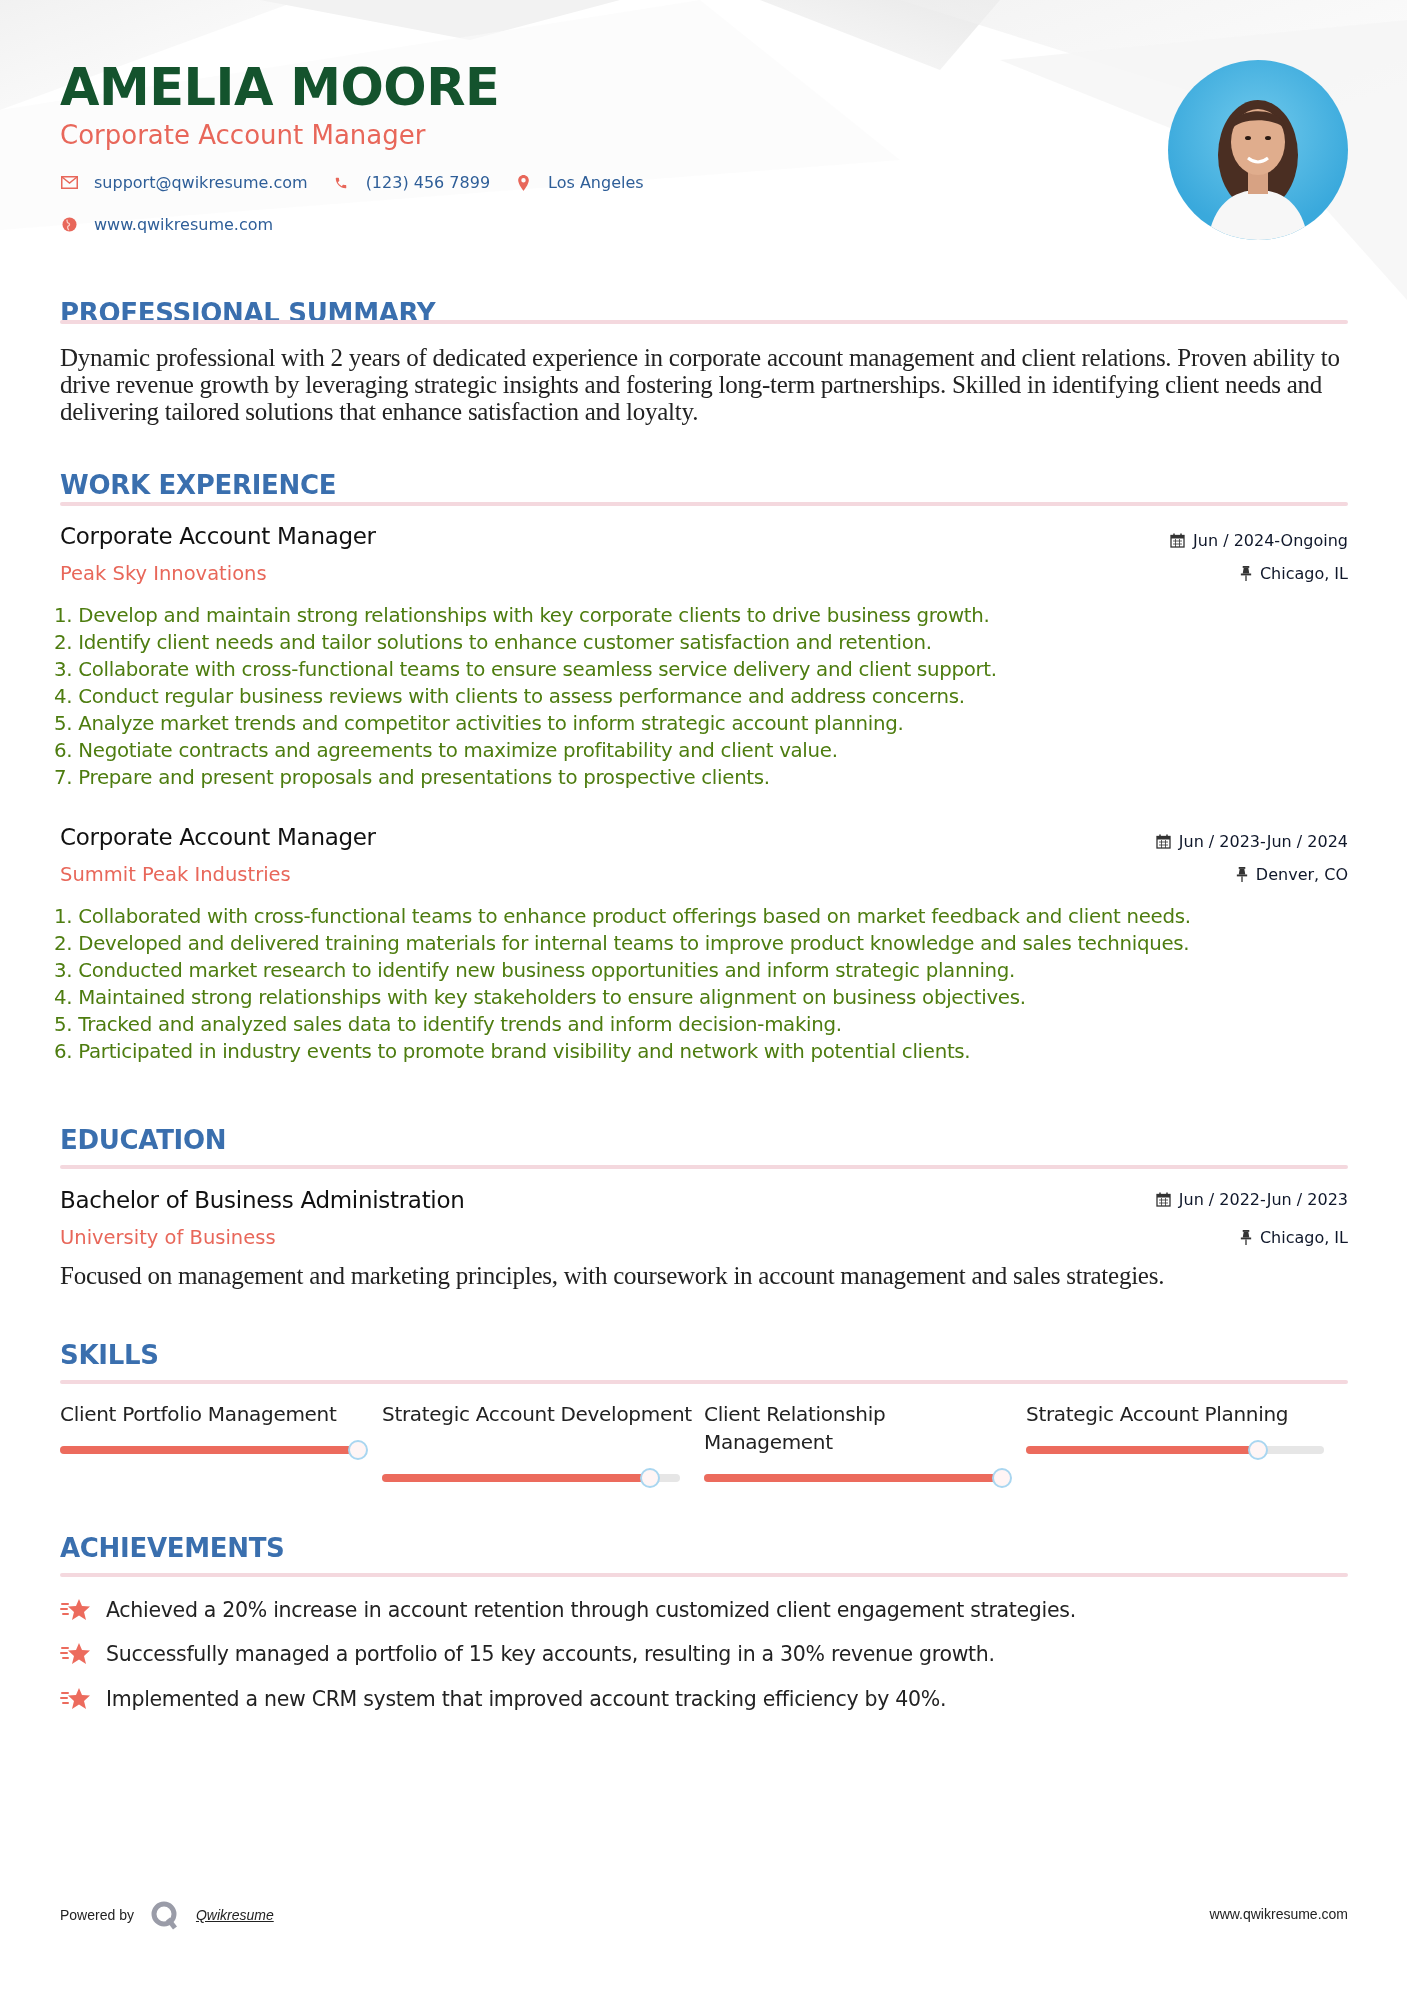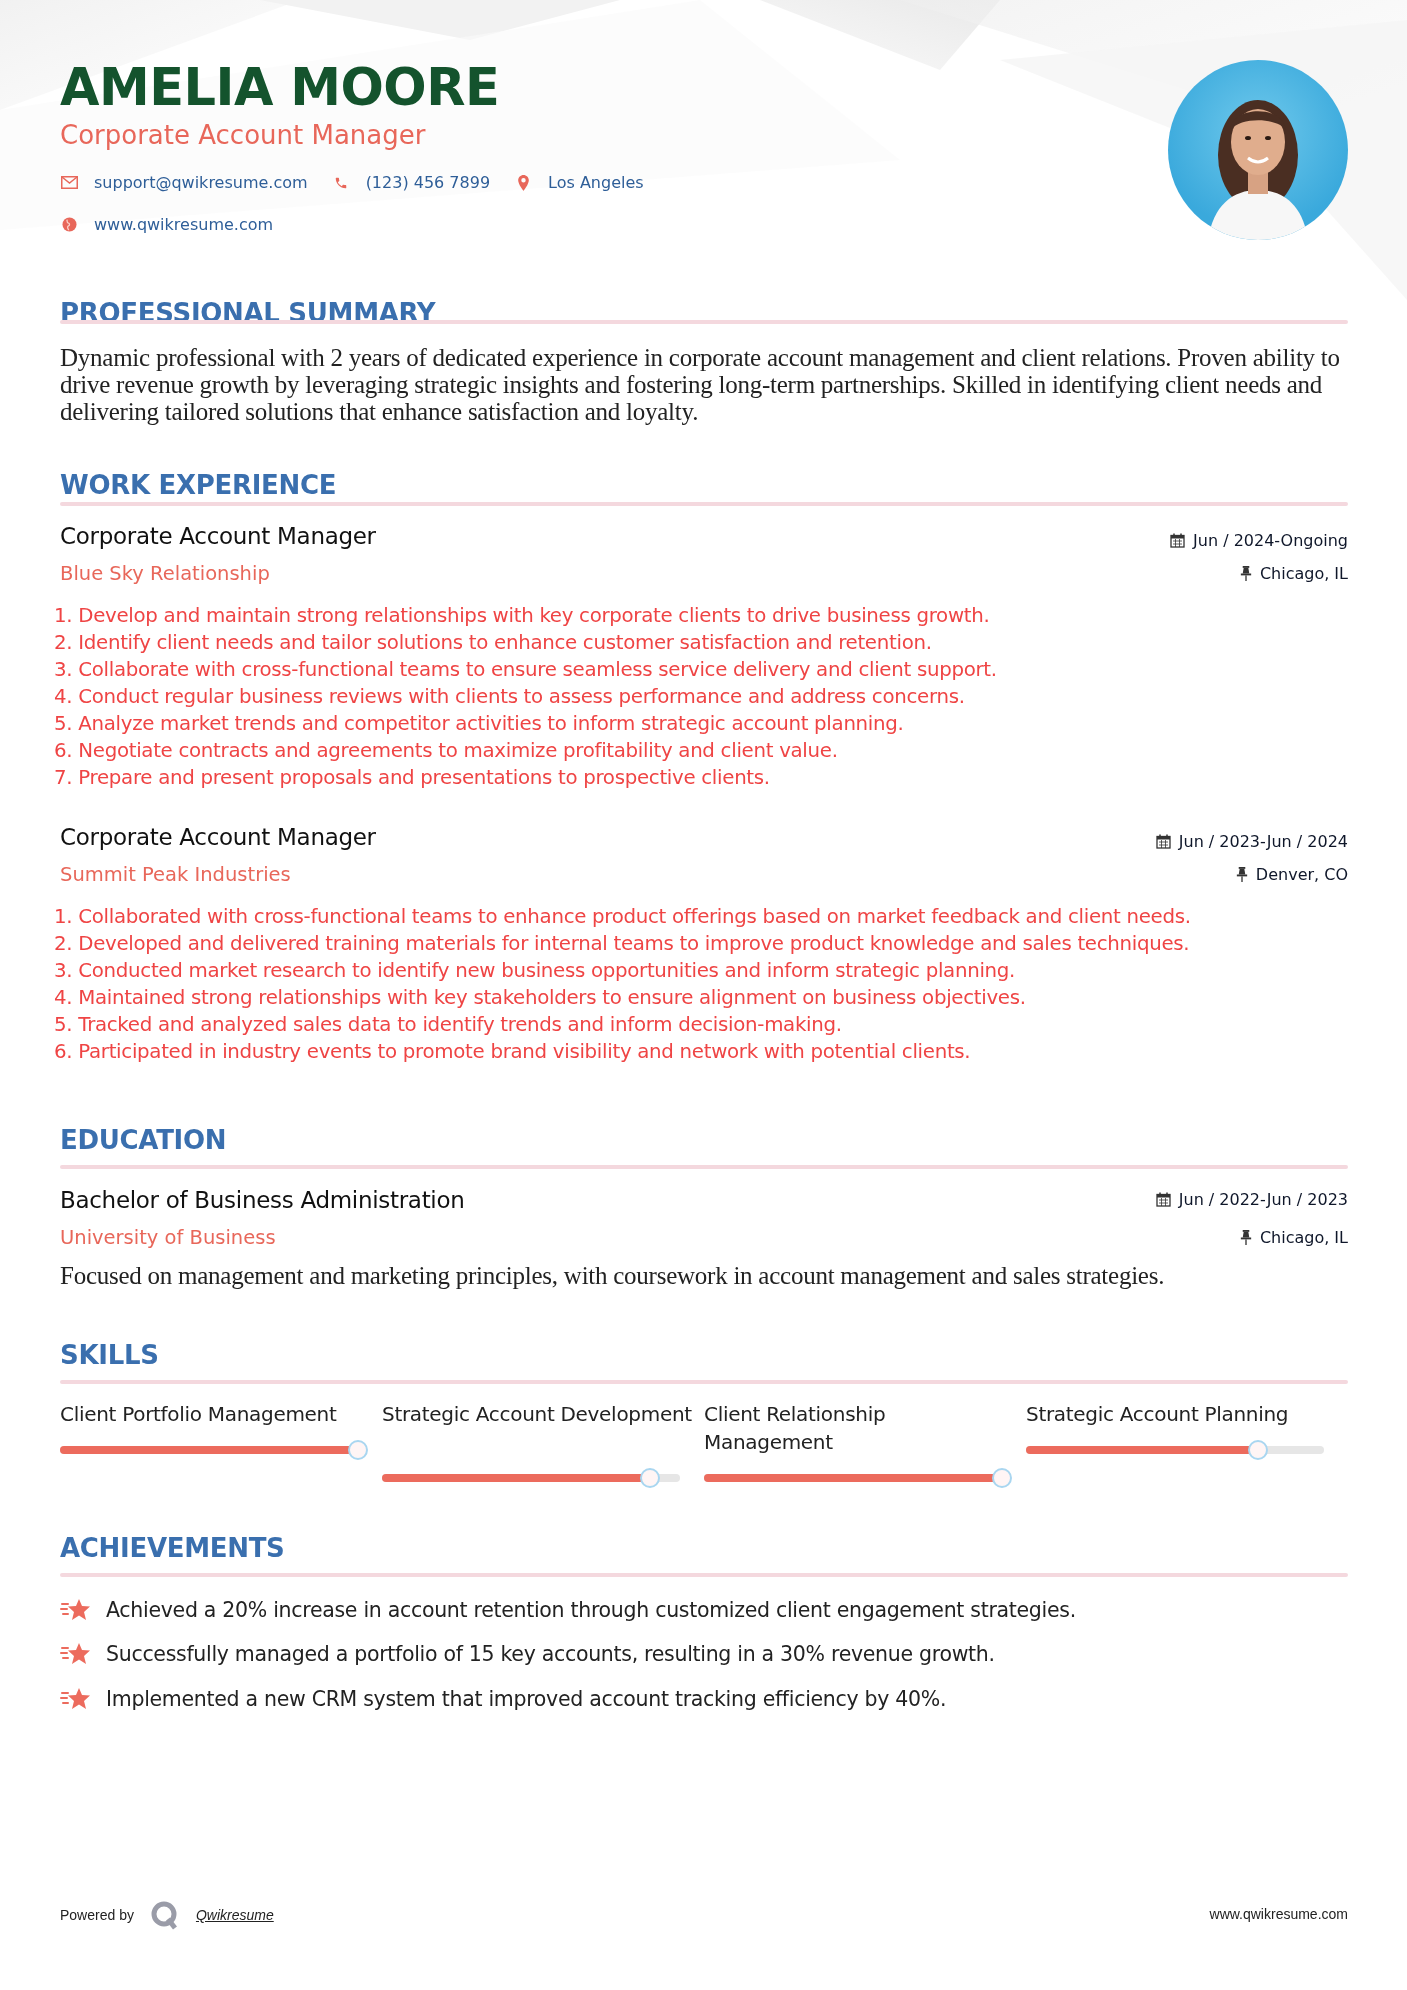--- a/index.html
+++ b/index.html
@@ -24,21 +24,21 @@
   .section-title { position: absolute; left: 0; font-size: 26px; font-weight: 700; color: #3a6fae; letter-spacing: -0.3px; font-family: "DejaVu Sans", sans-serif; }
   .rule { position: absolute; left: 0; width: 1288px; height: 4px; background: #f4d8de; border-radius: 2px; }
 
   .para { position: absolute; left: 0; width: 1290px; font-size: 25px; line-height: 27px; color: #222; font-family: Liberation Serif, serif; letter-spacing: -0.25px; }
 
   .job-title { position: absolute; left: 0; font-size: 23px; color: #111; font-family: "DejaVu Sans", sans-serif; letter-spacing: -0.3px; }
   .company { position: absolute; left: 0; font-size: 19.5px; color: #e8675a; font-family: "DejaVu Sans", sans-serif; }
   .meta { position: absolute; right: 0; font-size: 16px; color: #0f172a; display: flex; align-items: center; font-family: "DejaVu Sans", sans-serif; }
   .meta .ico { margin-right: 8px; display: inline-flex; }
 
-  .bullets { position: absolute; left: -6px; list-style: none; font-size: 19.8px; line-height: 27px; color: #ef4444; font-family: "DejaVu Sans", sans-serif; letter-spacing: -0.3px; }
+  .bullets { position: absolute; left: -6px; list-style: none; font-size: 19.8px; line-height: 27px; color: #4d7c0f; font-family: "DejaVu Sans", sans-serif; letter-spacing: -0.3px; }
   .bullets li { white-space: nowrap; }
 
   
   .skills { position: absolute; left: 0; top: 1400px; width: 1288px; display: flex; }
   .skill { width: 330px; position: relative; }
   .skill-name { font-size: 20px; line-height: 28px; color: #222; font-family: "DejaVu Sans", sans-serif; letter-spacing: -0.3px; width: 310px; }
   .track { position: absolute; left: 0; width: 298px; height: 8px; background: #e6e6e6; border-radius: 4px; }
   .fill { position: absolute; left: 0; top: 0; height: 8px; background: #ec6b5d; border-radius: 4px; }
   .knob { position: absolute; top: -6px; width: 20px; height: 20px; border-radius: 50%; border: 2.5px solid #a9d6f0; background: #fff5f5; margin-left: -10px; }
 
@@ -133,21 +133,21 @@
   </div>
 
   <div class="section-title" style="top:298px;">PROFESSIONAL SUMMARY</div>
   <div class="rule" style="top:320px;"></div>
   <div class="para" style="top:344px;">Dynamic professional with 2 years of dedicated experience in corporate account management and client relations. Proven ability to drive revenue growth by leveraging strategic insights and fostering long-term partnerships. Skilled in identifying client needs and delivering tailored solutions that enhance satisfaction and loyalty.</div>
 
   <div class="section-title" style="top:462px;margin-top:8px;">WORK EXPERIENCE</div>
   <div class="rule" style="top:502px;"></div>
 
   <div class="job-title" style="top:523px;">Corporate Account Manager</div>
-  <div class="company" style="top:562px;">Blue Sky Relationship</div>
+  <div class="company" style="top:562px;">Peak Sky Innovations</div>
   <div class="meta" style="top:531px;">
     <span class="ico">
       <svg width="15" height="15" viewBox="0 0 15 15">
           <rect x="1" y="2.5" width="13" height="11.5" fill="none" stroke="#333" stroke-width="1.3"></rect>
           <rect x="1" y="2.5" width="13" height="3" fill="#333"></rect>
           <line x1="4" y1="0.5" x2="4" y2="3.5" stroke="#333" stroke-width="1.5"></line>
           <line x1="11" y1="0.5" x2="11" y2="3.5" stroke="#333" stroke-width="1.5"></line>
           <path d="M3 8h9M3 11h9M5.5 6v8M9.5 6v8" stroke="#333" stroke-width="0.8"></path>
         </svg>
     </span>

